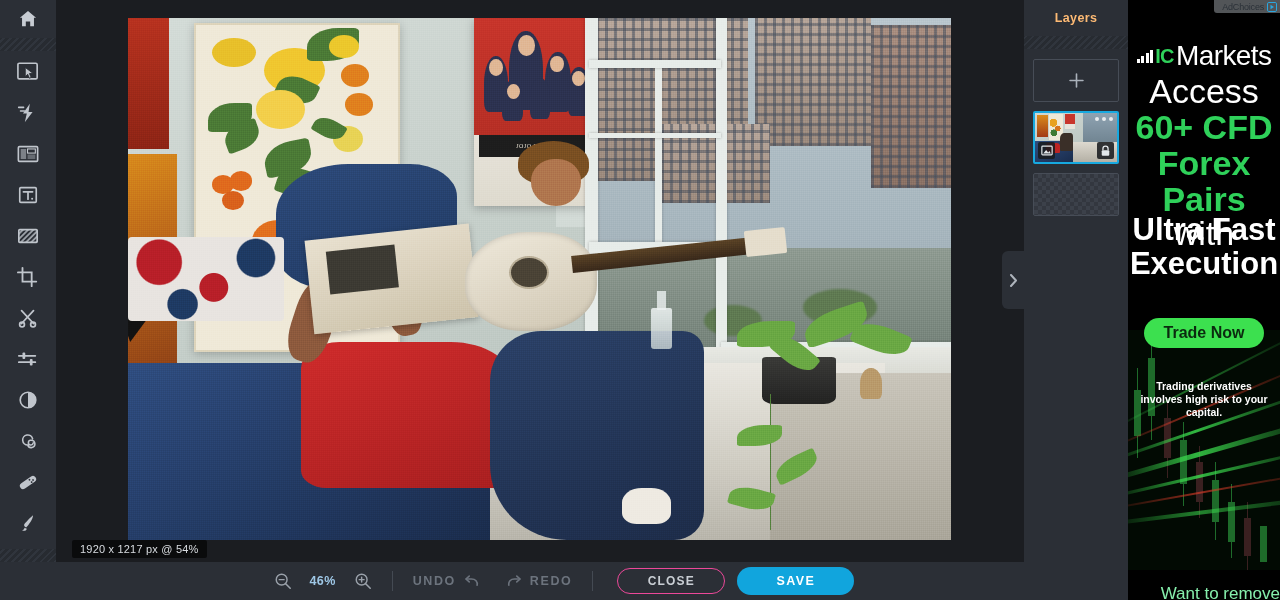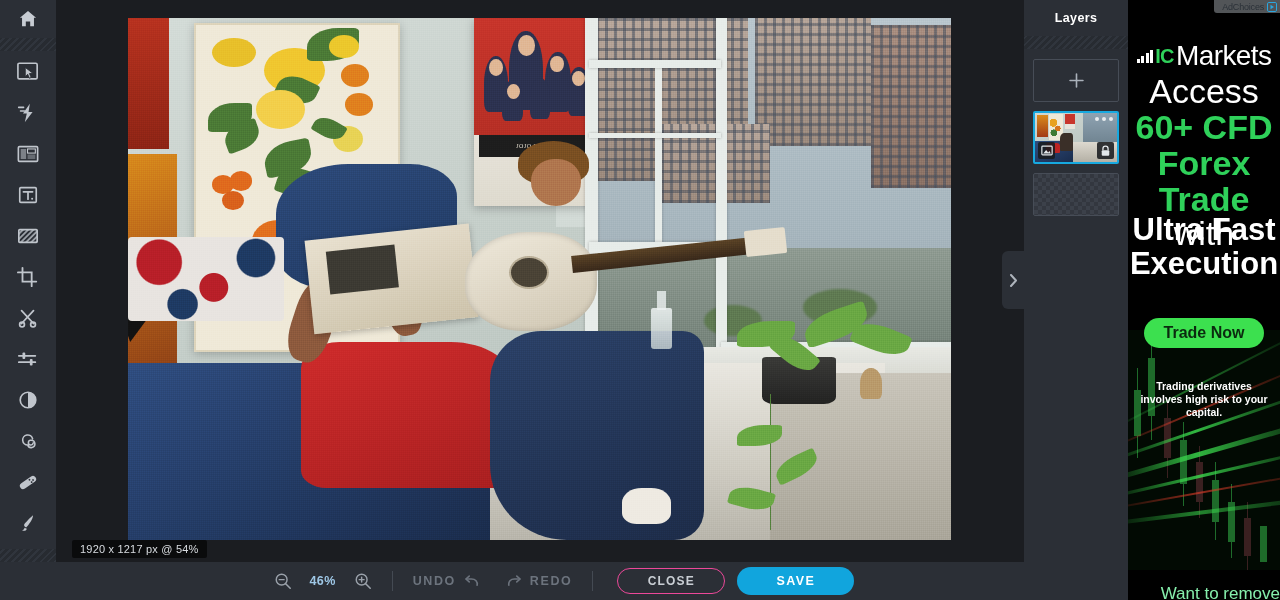--- a/index.html
+++ b/index.html
@@ -284,21 +284,21 @@
     margin-left:12px;
   }
 
   
   #layers-panel {
     position:absolute; left:1024px; top:0; width:104px; height:600px;
     background:#2b2f36;
   }
   #layers-title {
     height:36px; display:flex; align-items:center; justify-content:center;
-    color:#ffffff; font-size:12.5px; font-weight:bold; letter-spacing:.4px;
+    color:#fdba74; font-size:12.5px; font-weight:bold; letter-spacing:.4px;
   }
   #layers-body { padding:10px 9px 0 9px; display:flex; flex-direction:column; gap:9px; }
   .layer-add {
     height:43px; border:1px solid #474d57; border-radius:2px;
     display:flex; align-items:center; justify-content:center; cursor:pointer;
   }
   .layer-thumb {
     position:relative; height:53px; border-radius:2px; cursor:pointer; overflow:hidden;
     border:2px solid transparent;
   }
@@ -785,21 +785,21 @@
             <i style="height:13px"></i>
         </span>
         <span class="ic">IC</span>
         <span class="mk">Markets</span>
       </div>
 
       <div class="ad-line" id="ad-l1">Access</div>
       <div class="ad-line" id="ad-l2">60+ CFD</div>
       <div class="ad-line" id="ad-l3">Forex</div>
       <div class="ad-line" id="ad-l4">
-        <span class="g">Trade</span>
+        <span class="g">Pairs</span>
         <span class="w">with</span>
       </div>
       <div class="ad-line" id="ad-l5">Ultra Fast</div>
       <div class="ad-line" id="ad-l6">Execution</div>
 
       <div id="ad-disc">Trading derivatives involves high risk to your capital.</div>
       <div id="ad-cta">Trade Now</div>
     </div>
 
     <div id="adchoices">

